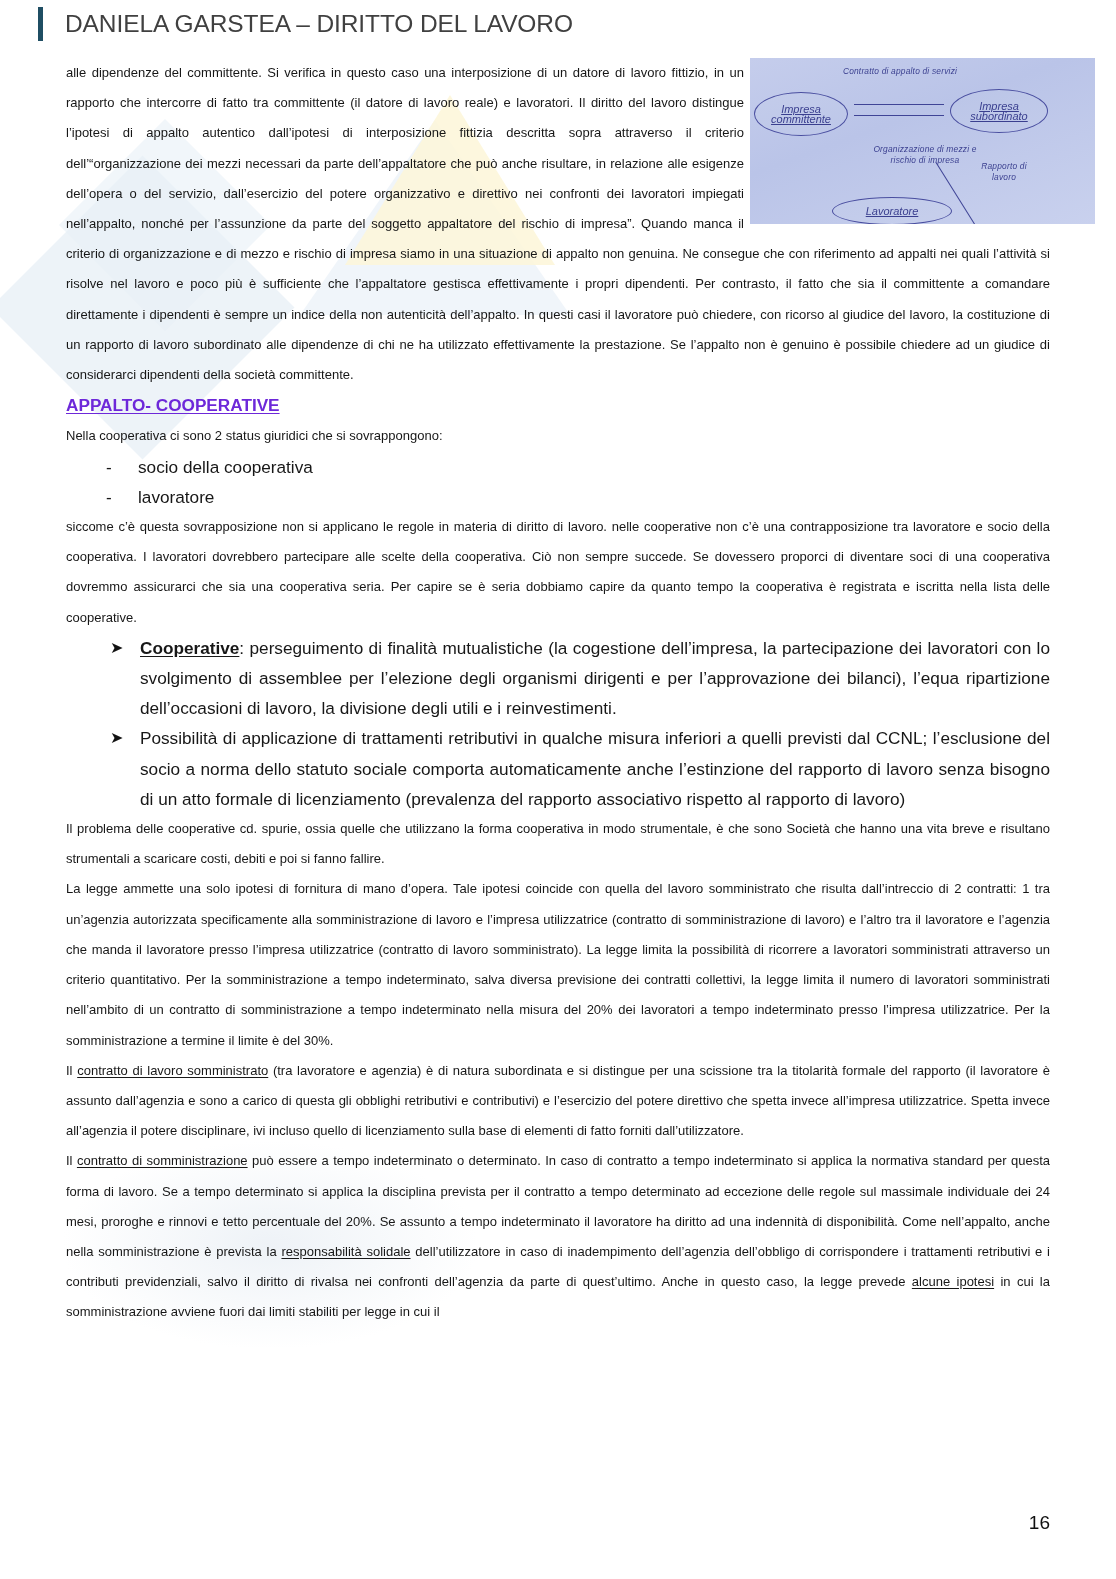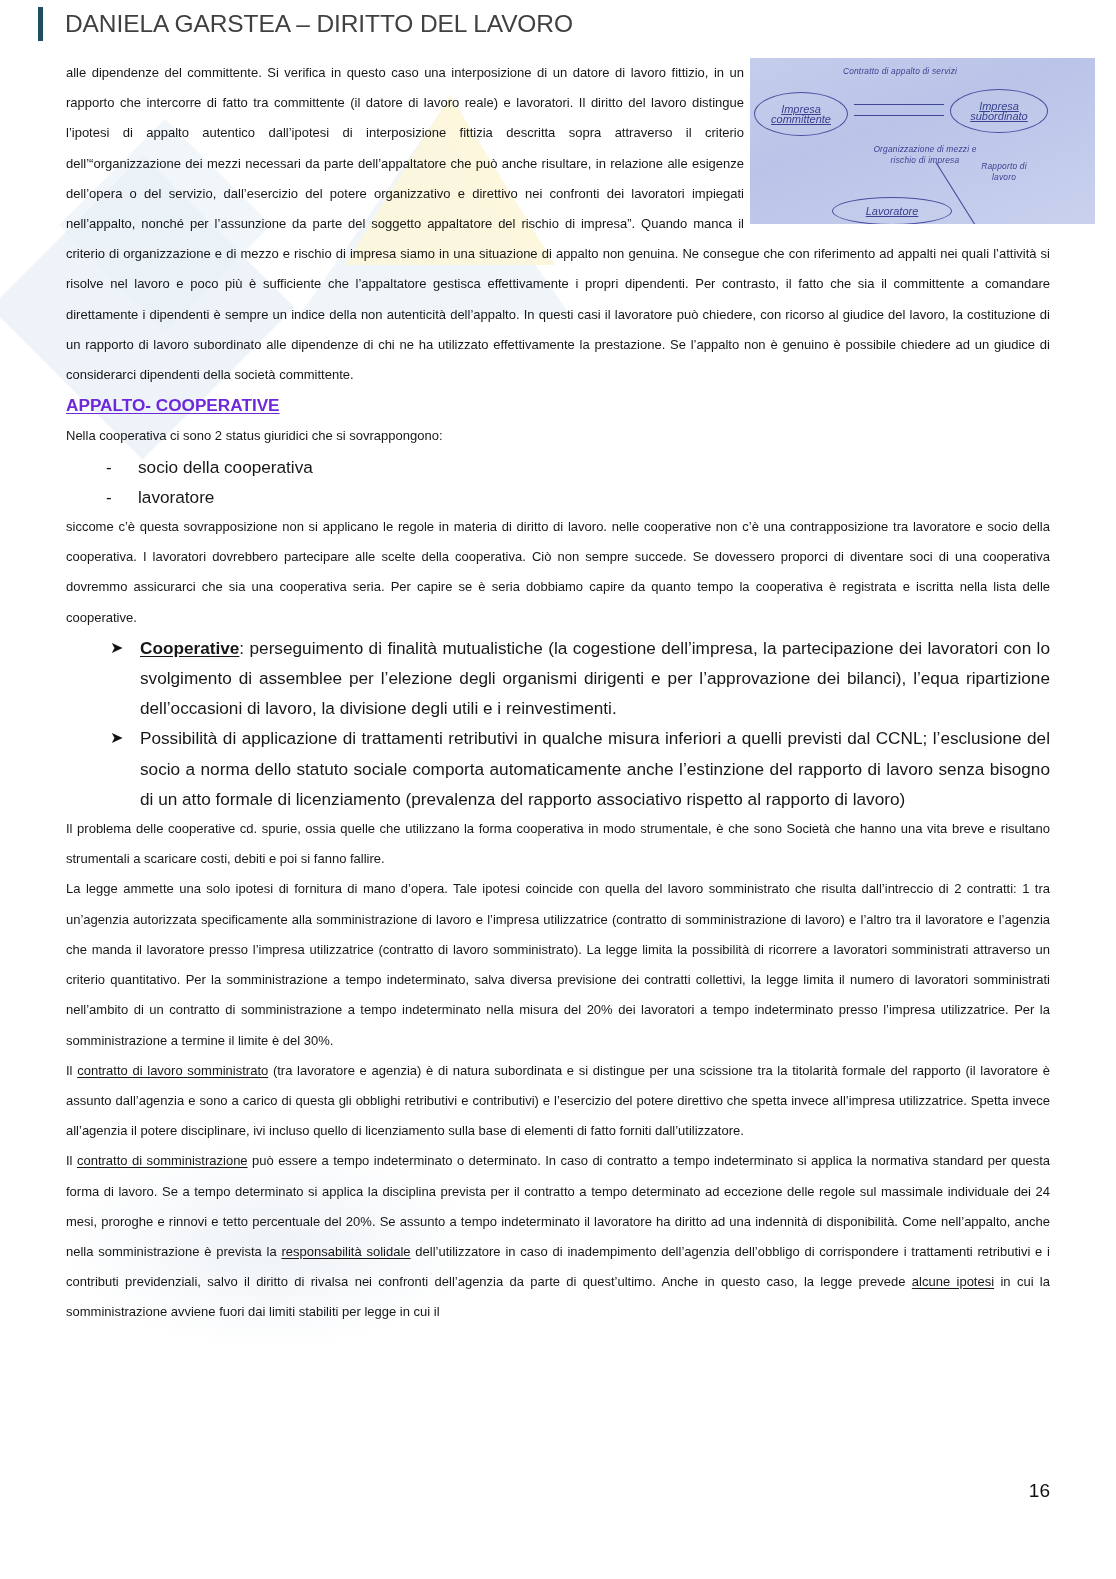--- a/index.html
+++ b/index.html
@@ -238,21 +238,21 @@
   }
   .u {
     text-decoration: underline;
     text-underline-offset: 2px;
   }
 
   
   .page-num {
     position: absolute;
     left: 0;
-    top: 1480px;
+    top: 1512px;
     width: 1050px;
     text-align: right;
     font-family: "Liberation Sans", sans-serif;
     font-size: 19px;
     color: #101010;
   }
 </style>
 </head>
 <body>
 

